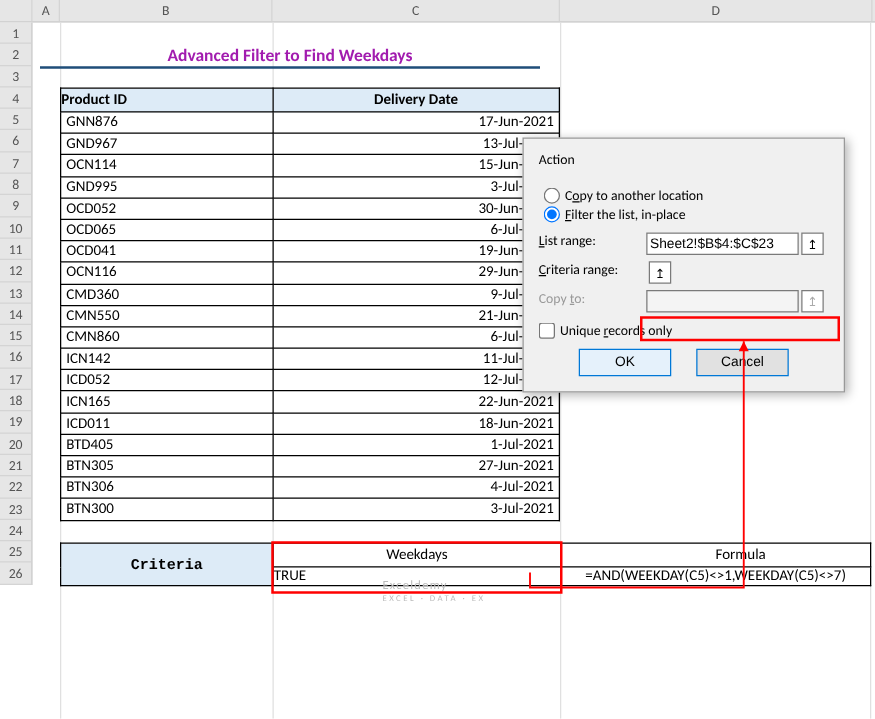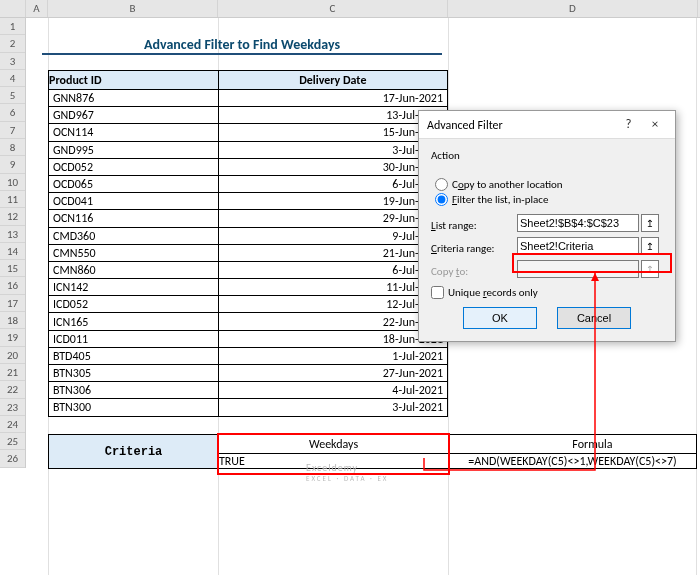--- a/index.html
+++ b/index.html
@@ -42,23 +42,23 @@
 
   
   .sheet {
     position: absolute;
     top: 18px; left: 26px; right: 0; bottom: 0;
   }
   .gridline-v { position: absolute; top:0; bottom:0; border-left: 1px solid #e0e0e0; }
 
   .title-cell {
     position: absolute;
-    left: 16px; top: 17px;
+    left: 6px; top: 17px;
     width: 400px; height: 20px;
-    color: #0c4a6e;
+    color: #a21caf;
     font-weight: bold;
     font-size: 14px;
     text-align: center;
     line-height: 20px;
     border-bottom: 2px solid #1f4e79;
   }
 
   .data-table {
     position: absolute;
     left: 22px; top: 52px;
@@ -114,21 +114,21 @@
     border-bottom: 1px solid #ddd;
     display: flex; justify-content: space-between; align-items: center;
   }
   .dlg-title .t { font-size: 12px; }
   .dlg-title .ctrls span { display:inline-block; width: 24px; text-align: center; color:#333; font-size: 13px;}
   .dlg-body { padding: 10px 12px 12px; }
   .action-group { margin-bottom: 8px; }
   .action-group .grp-label { margin-bottom: 16px; }
   .radio-row { display:flex; align-items:center; gap:4px; margin: 2px 0 2px 4px; }
   .radio-row input { margin: 0;}
-  .range-row { display:flex; align-items:flex-end; gap:6px; margin: 5px 0; }
+  .range-row { display:flex; align-items:flex-start; gap:6px; margin: 5px 0; }
   .range-row label { width: 80px; }
   .range-row .range-input { flex: 1; display:flex; align-items:center;}
   .range-row input[type=text] { width: 122px; height: 18px; border: 1px solid #7a7a7a; font-size: 11px; padding: 0 2px;}
   .collapse-btn { width: 18px; height: 18px; border:1px solid #7a7a7a; background:#fff; margin-left:2px; display:flex; align-items:center; justify-content:center; font-size:10px;}
   .chk-row { display:flex; align-items:center; gap:4px; margin: 8px 0; }
   .dlg-btns { display:flex; gap:20px; justify-content:center; margin-top: 8px;}
   .dlg-btns button { width: 74px; height: 22px; border: 1px solid #0078d7; background:#e1e1e1; font-size:11px;}
   .dlg-btns .ok { border: 1px solid #0078d7; background: #e5f1fb;}
   .red-box-2 { position: absolute; border: 2px solid #ff0000; left: 512px; top:253px; width:160px; height:20px; pointer-events:none; z-index: 50;}
 
@@ -296,27 +296,20 @@
 
   <div class="red-box-1"></div>
 
   <div class="watermark">
     <span>Exceldemy</span>
     <small>EXCEL · DATA · EX</small>
   </div>
 </div>
 
 <div class="dialog">
-  <div class="dlg-title">
-    <span class="t">Advanced Filter</span>
-    <span class="ctrls">
-      <span>?</span>
-      <span>×</span>
-    </span>
-  </div>
   <div class="dlg-body">
     <div class="action-group">
       <div class="grp-label">Action</div>
       <div class="radio-row">
         <input type="radio" style="">
         <span>C<u>o</u>py to another location</span>
       </div>
       <div class="radio-row">
         <input type="radio" checked="" style="">
         <span><u>F</u><span></span>ilter the list, in-place</span>
@@ -325,21 +318,20 @@
     <div class="range-row">
       <label><u>L</u>ist range:</label>
       <div class="range-input">
         <input type="text" value="Sheet2!$B$4:$C$23" style="">
         <div class="collapse-btn">↥</div>
       </div>
     </div>
     <div class="range-row">
       <label><u>C</u>riteria range:</label>
       <div class="range-input">
-        <input type="text" value="Sheet2!Criteria" style="">
         <div class="collapse-btn">↥</div>
       </div>
     </div>
     <div class="range-row">
       <label style="color:#999">Copy <u>t</u>o:</label>
       <div class="range-input">
         <input type="text" disabled="" style="background: rgb(244, 244, 244);" value="">
         <div class="collapse-btn" style="color:#aaa">↥</div>
       </div>
     </div>

